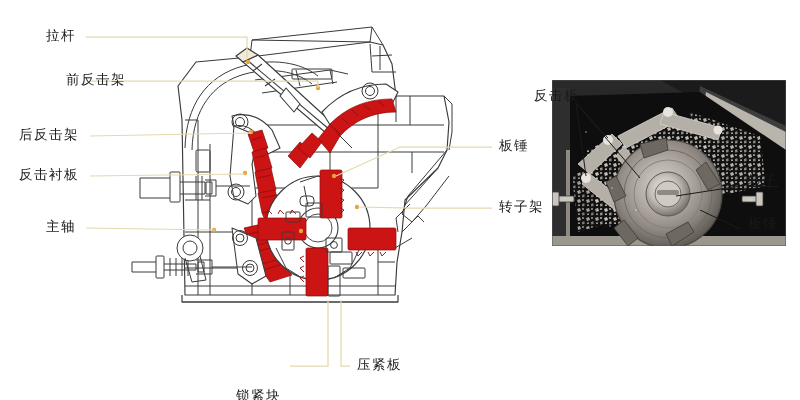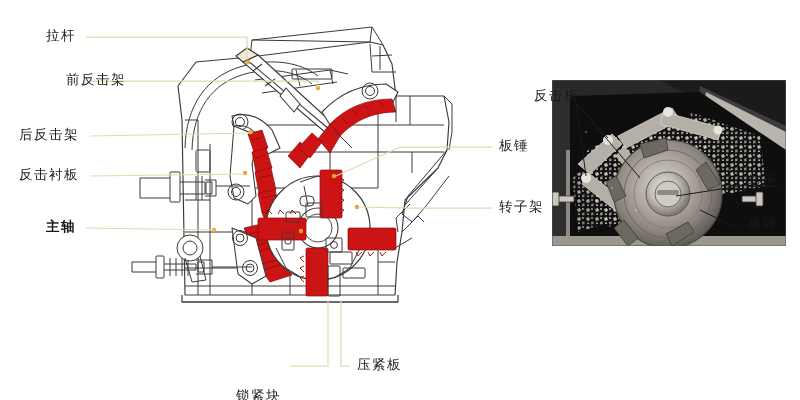--- a/index.html
+++ b/index.html
@@ -352,21 +352,21 @@
       <path d="M576 103 L640 178"></path>
       <path d="M740 186 L676 196"></path>
       <path d="M740 229 L700 210"></path>
     </g>
   </svg>
 
   <div class="label" style="left:46px; top:29px;">拉杆</div>
   <div class="label" style="left:19px; top:73px;margin-left:47px;">前反击架</div>
   <div class="label" style="left:19px; top:128px;">后反击架</div>
   <div class="label" style="left:19px; top:168px;">反击衬板</div>
-  <div class="label" style="left:46px; top:220px;font-weight:bold;">主轴</div>
+  <div class="label" style="left:46px; top:220px;">主轴</div>
 
   <div class="label" style="left:236px; top:358px;margin-top:31px;">锁紧块</div>
   <div class="label" style="left:357px; top:358px;">压紧板</div>
 
   <div class="label" style="left:499px; top:139px;">板锤</div>
   <div class="label" style="left:499px; top:200px;">转子架</div>
 
   <div class="label" style="left:534px; top:89px;">反击板</div>
   <div class="label" style="left:748px; top:174px;text-decoration:underline;">转子</div>
   <div class="label" style="left:748px; top:217px;">板锤</div>

